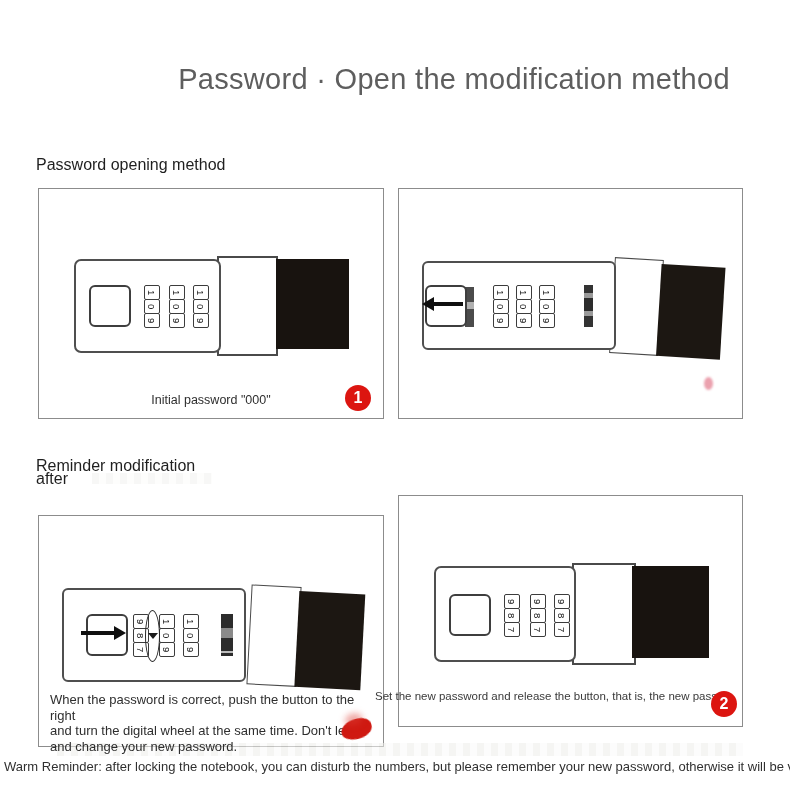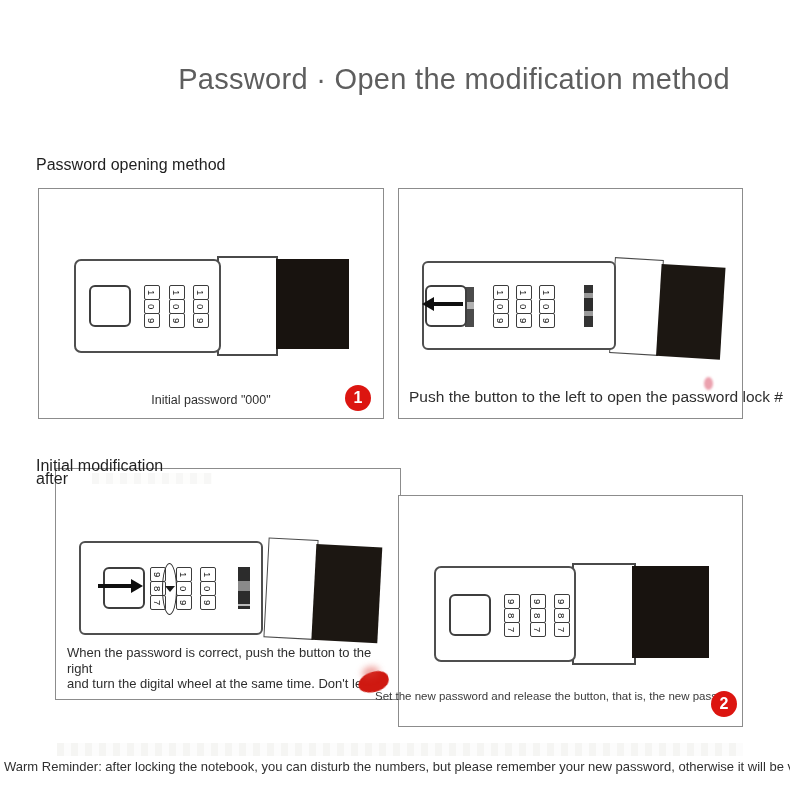--- a/index.html
+++ b/index.html
@@ -9,21 +9,21 @@
   .title{position:absolute;top:63px;left:59px;width:790px;text-align:center;
          font-size:29px;color:#5e5e5e;letter-spacing:0.3px;}
 
   .sec-label{position:absolute;font-size:16px;color:#1f1f1f;line-height:13px;z-index:3;}
   .sec1{left:36px;top:158px;}
   .sec2{left:36px;top:459px;}
 
   .panel{position:absolute;border:1px solid #8c8c8c;background:#fff;overflow:visible;}
   .p1{left:38px;top:188px;width:344px;height:229px;}
   .p2{left:398px;top:188px;width:343px;height:229px;}
-  .p3{left:38px;top:468px;width:344px;height:230px;margin-left:17px;}
+  .p3{left:38px;top:515px;width:344px;height:230px;}
   .p4{left:398px;top:495px;width:343px;height:230px;}
 
   
   .lbody{position:absolute;background:#fff;border:2px solid #4f4f4f;border-radius:7px;z-index:2;}
   .flap{position:absolute;background:#fff;border:2px solid #4a4a4a;z-index:1;}
   .block{position:absolute;background:#18130f;z-index:1;}
   .tilt{position:absolute;transform-origin:left center;z-index:1;}
   .tilt .flap,.tilt .block{position:absolute;}
   .lockbtn{position:absolute;width:38px;height:38px;background:#fff;border:2px solid #3e3e3e;
            border-radius:6px;z-index:4;}
@@ -169,26 +169,25 @@
           <span class="dig">1</span>
         </div>
       <div class="cell">
           <span class="dig">0</span>
         </div>
       <div class="cell">
           <span class="dig">9</span>
         </div>
     </div>
     <div class="latch" style="left:185px;top:96px;width:9px;height:42px;"></div>
-    <div class="caption cap2">Push the button to the left to open the password lock #</div>
     <div class="smudge"></div>
   </div>
 
   <div class="sec-label sec2">
-    <div>Initial modification</div>
+    <div>Reminder modification</div>
     <div>after</div>
   </div>
 
   <div class="panel p3">
     <div class="lbody" style="left:23px;top:72px;width:180px;height:90px;border-radius:6px;"></div>
     <div class="tilt" style="left:203px;top:64px;width:125px;height:110px;transform:rotate(3deg);">
       <div class="flap" style="left:7px;top:4px;width:48px;height:98px;border-width:1.5px;"></div>
       <div class="block" style="left:55px;top:8px;width:66px;height:96px;background:#1c1712;"></div>
     </div>
     <div class="lockbtn" style="left:47px;top:98px;"></div>
@@ -225,20 +224,21 @@
           <span class="dig">0</span>
         </div>
       <div class="cell">
           <span class="dig">9</span>
         </div>
     </div>
     <div class="latch mid" style="left:182px;top:98px;width:12px;height:42px;"></div>
     <div class="caption cap3">
       <div>When the password is correct, push the button to the right</div>
       <div>and turn the digital wheel at the same time. Don't let go</div>
+      <div>and change your new password.</div>
     </div>
     <div class="blob"></div>
   </div>
 
   <div class="panel p4">
     <div class="lbody" style="left:35px;top:70px;width:138px;height:92px;"></div>
     <div class="flap" style="left:173px;top:67px;width:60px;height:98px;"></div>
     <div class="block" style="left:233px;top:70px;width:77px;height:92px;"></div>
     <div class="lockbtn" style="left:50px;top:98px;"></div>
     <div class="dial" style="left:105px;top:99px;">

